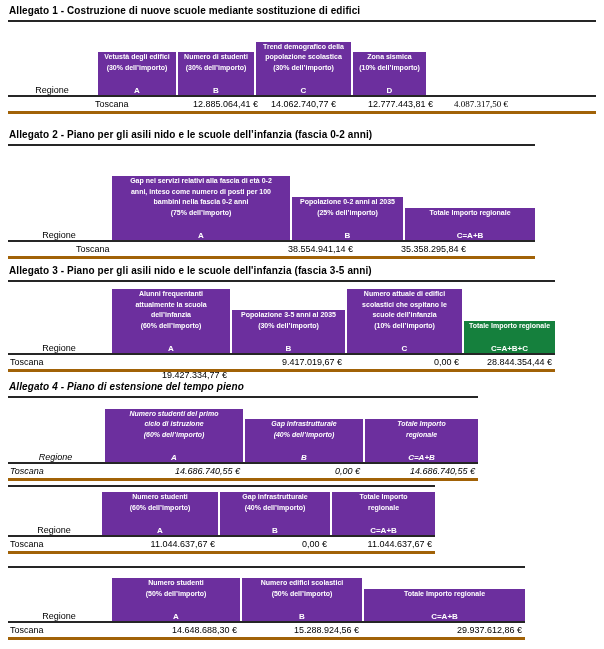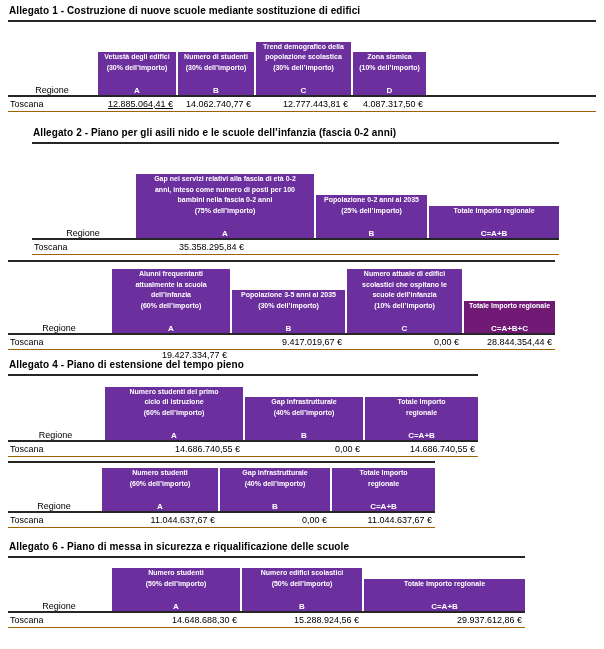--- a/index.html
+++ b/index.html
@@ -19,21 +19,21 @@
     display:flex;flex-direction:column;align-items:center;justify-content:center;
     gap:13px;color:#fff;text-align:center;
   }
   .hcell + .hcell{border-left:2px solid #ffffff;}
   .hcell.region{background:#fff;color:#000;gap:0;}
   .lbl{font-size:7px;font-weight:700;line-height:10.5px;white-space:pre-line;padding:0 1px;}
   .letter{font-size:8px;font-weight:700;line-height:9px;}
   .region-lbl{font-size:9px;color:#000;}
   .drow{
     display:flex;align-items:center;height:14px;
-    border-top:2px solid #262626;border-bottom:1px solid #a16207;
+    border-top:2px solid #262626;border-bottom:3px solid #a16207;justify-content:center;
   }
   .dcell{box-sizing:border-box;font-size:9px;color:#000;text-align:right;padding-right:3px;line-height:13px;}
   .dcell.region{text-align:left;padding-left:2px;}
 </style>
 </head>
 <body>
 
 <div class="page">
 
 <section class="allegato" style="margin-top: 0px;">
@@ -60,28 +60,28 @@
             <div class="letter">C</div>
           </div>
           <div class="hcell purple" style="width: 75px; background: rgb(108, 47, 158); color: rgb(255, 255, 255);">
             <div class="lbl">Zona sismica
 (10% dell’importo)</div>
             <div class="letter">D</div>
           </div>
         </div>
         <div class="drow">
           <div class="dcell region" style="width: 88px;">Toscana</div>
-        <div class="dcell val" style="width: 80px; text-decoration: underline;">12.885.064,41 €</div>
+        <div class="dcell val" style="width: 80px;">12.885.064,41 €</div>
           <div class="dcell val" style="width: 78px;">14.062.740,77 €</div>
           <div class="dcell val" style="width: 97px;">12.777.443,81 €</div>
-          <div class="dcell val" style="width: 75px;">4.087.317,50 €</div>
-        </div>
-      </div>
-    </section>
-    <section class="allegato" style="margin-top: 14px; margin-left: 24px;">
+          <div class="dcell val" style="width: 75px; font-family: Liberation Serif, serif;">4.087.317,50 €</div>
+        </div>
+      </div>
+    </section>
+    <section class="allegato" style="margin-top: 14px;">
       <div class="allegato-title">Allegato 2 - Piano per gli asili nido e le scuole dell’infanzia (fascia 0-2 anni)</div>
       <div class="tbl" style="width: 527px;">
         <div class="hdr" style="height: 94px;">
           <div class="hcell region" style="width: 102px;">
             <div class="region-lbl">Regione</div>
           </div>
         <div class="hcell purple" style="width: 180px; background: rgb(108, 47, 158); color: rgb(255, 255, 255);">
             <div class="lbl">Gap nei servizi relativi alla fascia di età 0-2
 anni, inteso come numero di posti per 100
 bambini nella fascia 0-2 anni
@@ -93,25 +93,27 @@
 (25% dell’importo)</div>
             <div class="letter">B</div>
           </div>
           <div class="hcell purple" style="width: 132px; background: rgb(108, 47, 158); color: rgb(255, 255, 255);">
             <div class="lbl">Totale Importo regionale</div>
             <div class="letter">C=A+B</div>
           </div>
         </div>
         <div class="drow">
           <div class="dcell region" style="width: 102px;">Toscana</div>
+        <div class="dcell val" style="width: 180px;">38.554.941,14 €</div>
           <div class="dcell val" style="width: 113px;">35.358.295,84 €</div>
         </div>
       </div>
     </section>
     <section class="allegato" style="margin-top: 5px;">
+      <div class="allegato-title">Allegato 3 -  Piano per gli asili nido e le scuole dell'infanzia (fascia 3-5 anni)</div>
       <div class="tbl" style="width: 547px;">
         <div class="hdr" style="height: 71px;">
           <div class="hcell region" style="width: 102px;">
             <div class="region-lbl">Regione</div>
           </div>
         <div class="hcell purple" style="width: 120px; background: rgb(108, 47, 158); color: rgb(255, 255, 255);">
             <div class="lbl">Alunni frequentanti
 attualmente la scuola
 dell’infanzia
 (60% dell’importo)</div>
@@ -122,35 +124,35 @@
 (30% dell’importo)</div>
             <div class="letter">B</div>
           </div>
           <div class="hcell purple" style="width: 117px; background: rgb(108, 47, 158); color: rgb(255, 255, 255);">
             <div class="lbl">Numero attuale di edifici
 scolastici che ospitano le
 scuole dell’infanzia
 (10% dell’importo)</div>
             <div class="letter">C</div>
           </div>
-          <div class="hcell purple" style="width: 93px; background: #701a75; color: rgb(255, 255, 255);">
+          <div class="hcell purple" style="width: 93px; background: #15803d; color: rgb(255, 255, 255);">
             <div class="lbl">Totale Importo regionale</div>
             <div class="letter">C=A+B+C</div>
           </div>
         </div>
         <div class="drow">
           <div class="dcell region" style="width: 102px;">Toscana</div>
         <div class="dcell val" style="width: 120px; margin-top: 27px;">19.427.334,77 €</div>
           <div class="dcell val" style="width: 115px;">9.417.019,67 €</div>
           <div class="dcell val" style="width: 117px;">0,00 €</div>
           <div class="dcell val" style="width: 93px;">28.844.354,44 €</div>
         </div>
       </div>
     </section>
-    <section class="allegato" style="margin-top: 8px;">
+    <section class="allegato" style="margin-top: 8px; font-style: italic;">
       <div class="allegato-title">Allegato 4 - Piano di estensione del tempo pieno</div>
       <div class="tbl" style="width: 470px;">
         <div class="hdr" style="height: 64px;">
           <div class="hcell region" style="width: 95px;">
             <div class="region-lbl">Regione</div>
           </div>
         <div class="hcell purple" style="width: 140px; background: rgb(108, 47, 158); color: rgb(255, 255, 255);">
             <div class="lbl">Numero studenti del primo
 ciclo di istruzione
 (60% dell’importo)</div>
@@ -199,21 +201,20 @@
         </div>
         <div class="drow">
           <div class="dcell region" style="width: 92px;">Toscana</div>
         <div class="dcell val" style="width: 118px;">11.044.637,67 €</div>
           <div class="dcell val" style="width: 112px;">0,00 €</div>
           <div class="dcell val" style="width: 105px;">11.044.637,67 €</div>
         </div>
       </div>
     </section>
     <section class="allegato" style="margin-top: 12px;">
-      <div class="allegato-title">Allegato 6 - Piano di messa in sicurezza e riqualificazione delle scuole</div>
       <div class="tbl" style="width: 517px;">
         <div class="hdr" style="height: 53px;">
           <div class="hcell region" style="width: 102px;">
             <div class="region-lbl">Regione</div>
           </div>
         <div class="hcell purple" style="width: 130px; background: rgb(108, 47, 158); color: rgb(255, 255, 255);">
             <div class="lbl">Numero studenti
 (50% dell’importo)</div>
             <div class="letter">A</div>
           </div>

